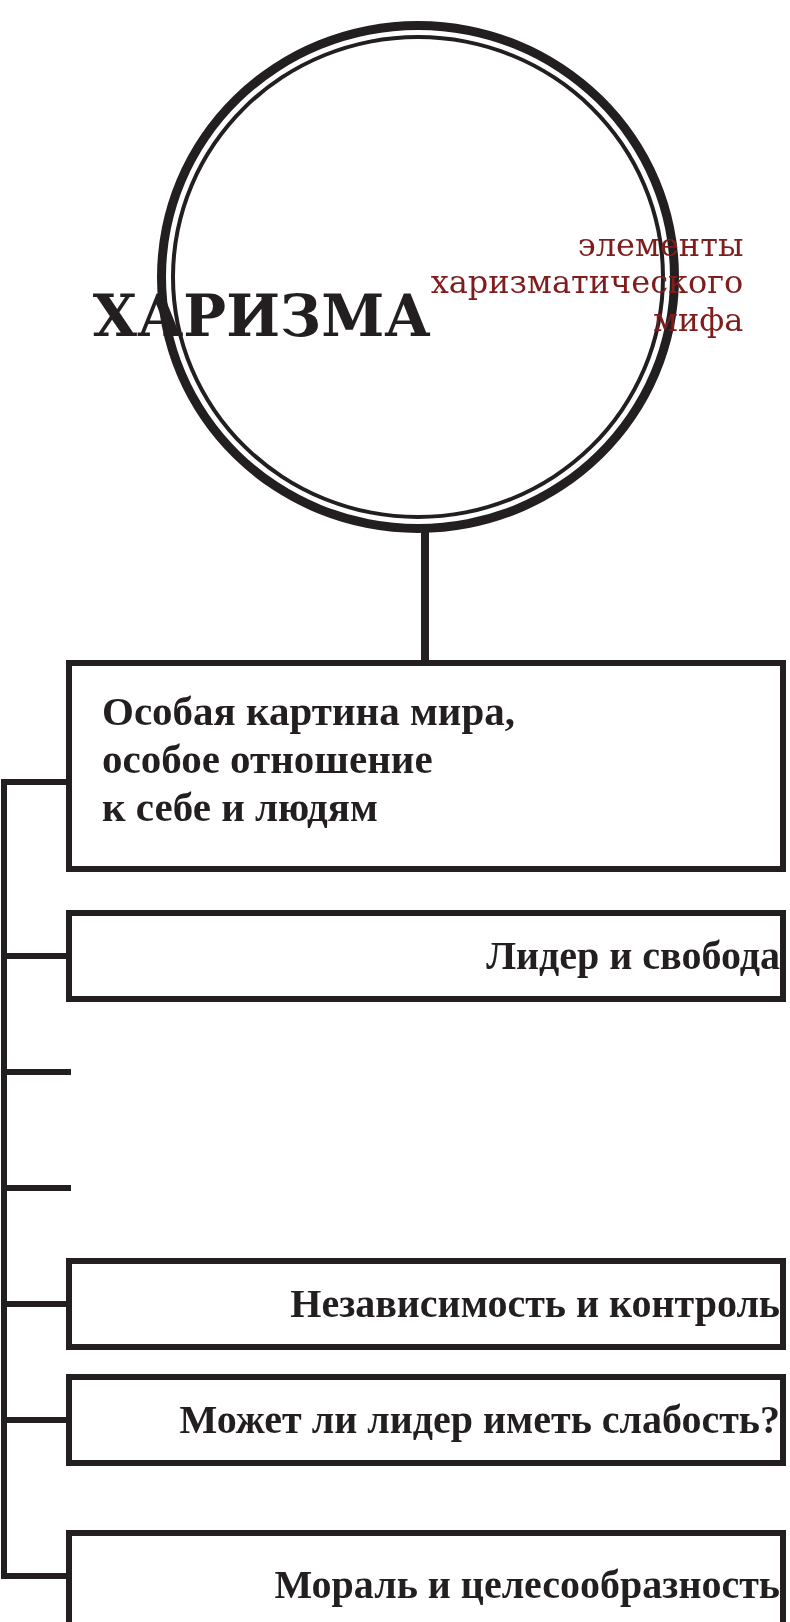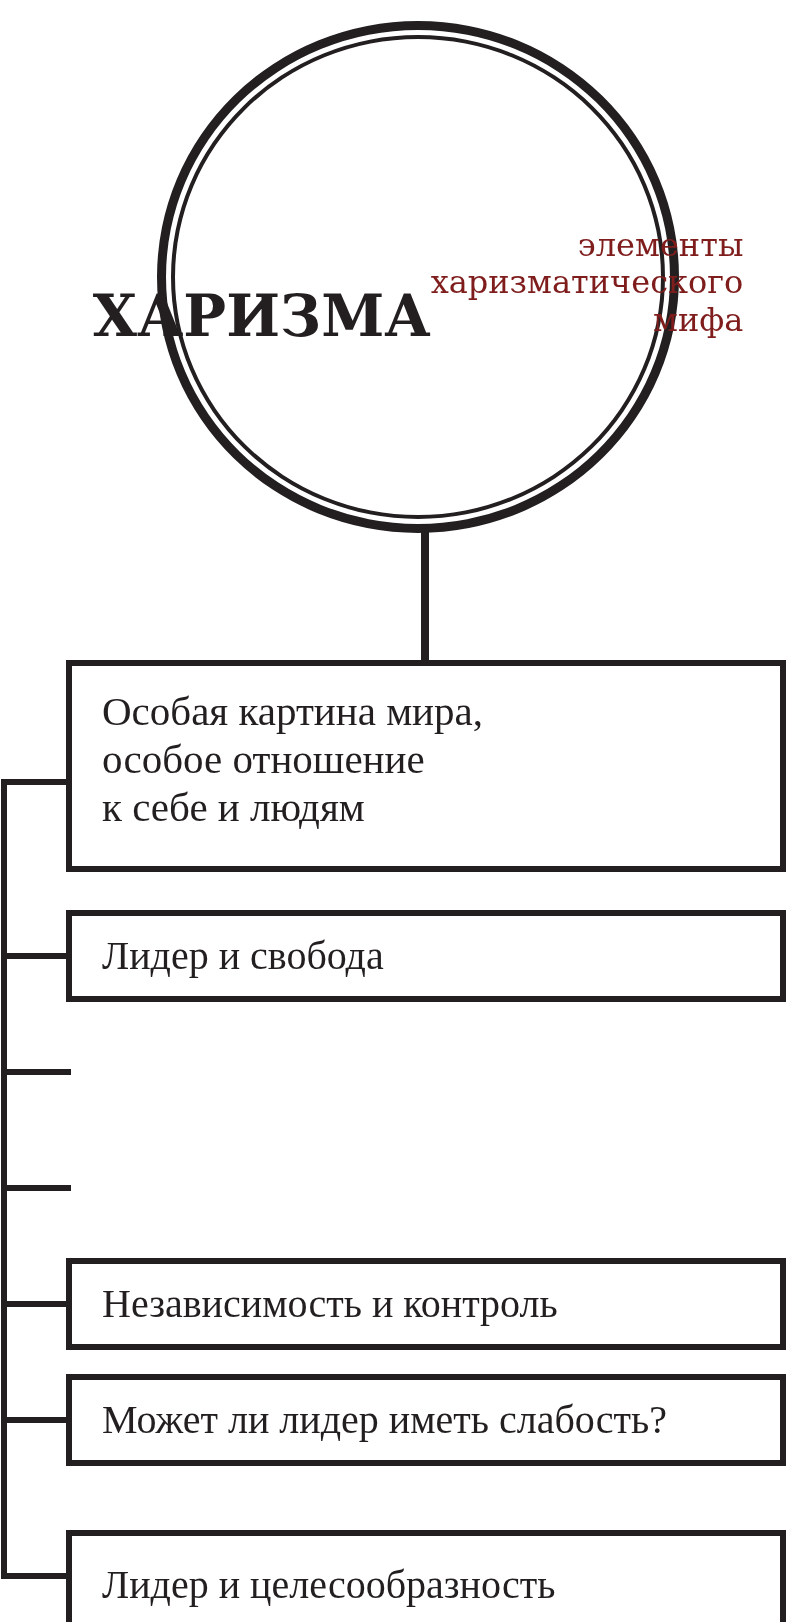--- a/index.html
+++ b/index.html
@@ -117,24 +117,25 @@
     display: flex;
     align-items: center;
   }
   .node-box.main {
     top: 660px;
     height: 212px;
     align-items: flex-start;
   }
   .node-box.sub {
     height: 92px;
+    justify-content: flex-end;
   }
   .node-label {
     font-family: "Liberation Serif", "DejaVu Serif", serif;
-    font-weight: 400;
+    font-weight: 700;
     font-size: 40px;
     line-height: 1.0;
     color: #231f20;
     padding-left: 30px;
     white-space: nowrap;
   }
   .node-label.multiline {
     white-space: pre-line;
     line-height: 1.17;
     font-size: 41px;
@@ -181,16 +182,16 @@
 
   <div class="node-box sub" style="top:1258px">
     <div class="node-label">Независимость и контроль</div>
   </div>
 
   <div class="node-box sub" style="top:1374px">
     <div class="node-label">Может ли лидер иметь слабость?</div>
   </div>
 
   <div class="node-box sub" style="top:1530px; height:110px;">
-    <div class="node-label">Лидер и целесообразность</div>
+    <div class="node-label">Мораль и целесообразность</div>
   </div>
 
 </div>
 
 </body></html>

